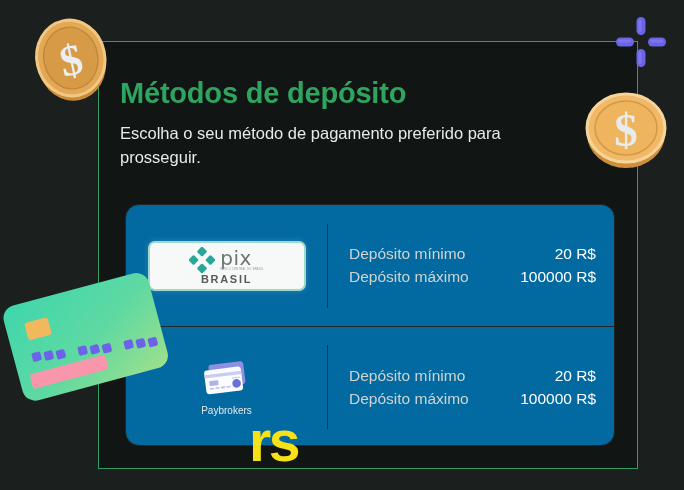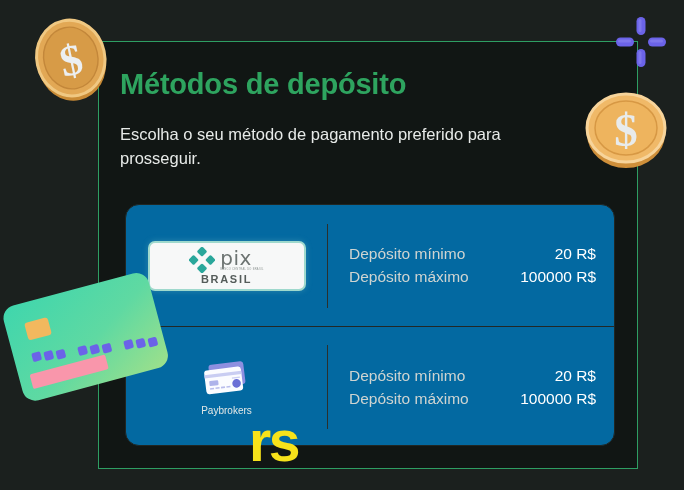--- a/index.html
+++ b/index.html
@@ -36,34 +36,34 @@
   .modal-inner {
     position: absolute;
     inset: 0;
     padding: 0;
   }
 
   
   .heading-block {
     position: absolute;
     left: 21px;
-    top: 27px;
+    top: 36px;
     width: 470px;
   }
 
   .page-title {
     color: #2ea45f;
     font-size: 29px;
     font-weight: bold;
     letter-spacing: -0.2px;
     line-height: 1.05;
   }
 
   .page-subtitle {
-    margin-top: 24px;
+    margin-top: 14px;
     color: #e7eae8;
     font-size: 16.5px;
     line-height: 1.45;
     font-weight: 400;
     max-width: 450px;
   }
 
   
   .methods-panel {
     position: absolute;

